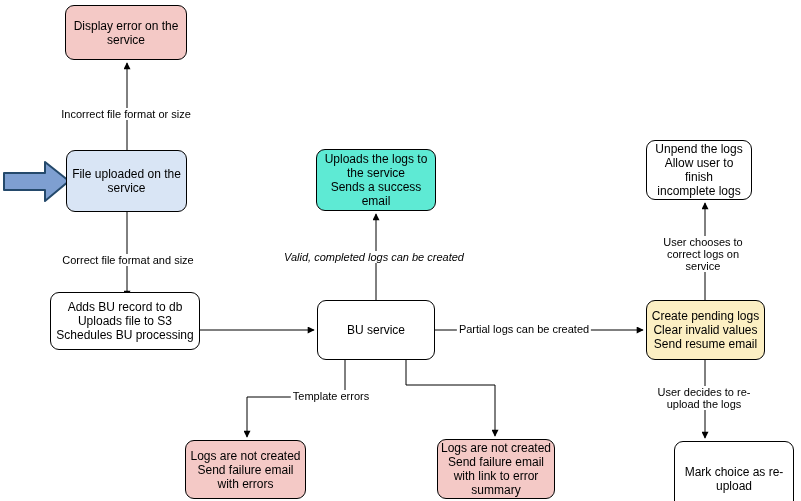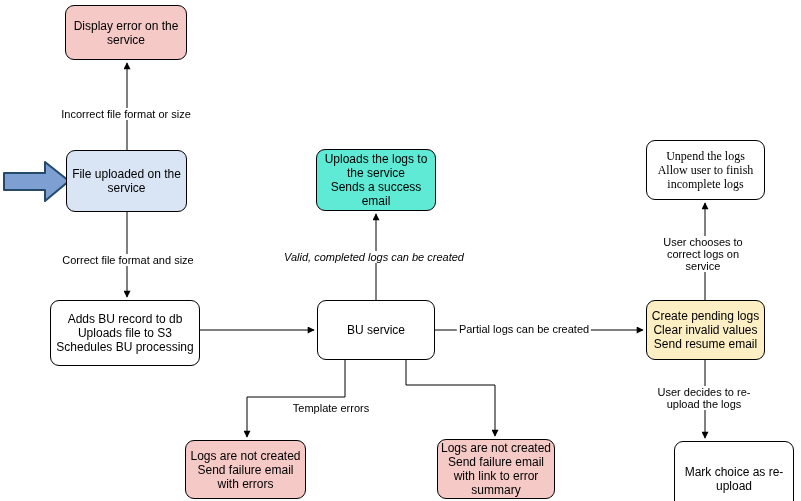--- a/index.html
+++ b/index.html
@@ -23,44 +23,44 @@
     text-align: center;
     font-size: 12px;
     line-height: 14px;
     color: #000000;
     white-space: pre-line;
     padding: 2px;
     background: #ffffff;
   }
   .n-display-error        { left: 65px;  top: 5px;   width: 122px; height: 55px; background: #f4c9c6; }
   .n-file-uploaded        { left: 66px;  top: 150px; width: 121px; height: 62px; background: #d9e5f5; }
-  .n-adds-bu-record       { left: 50px;  top: 300px; width: 150px; height: 66px; }
+  .n-adds-bu-record       { left: 50px;  top: 292px; width: 150px; height: 58px; }
   .n-bu-service           { left: 317px; top: 300px; width: 118px; height: 60px; }
   .n-uploads-logs         { left: 316px; top: 149px; width: 120px; height: 62px; background: #5eead4; }
-  .n-unpend-logs          { left: 646px; top: 140px; width: 119px; height: 60px; font-family: Liberation Serif, serif; }
+  .n-unpend-logs          { left: 646px; top: 140px; width: 106px; height: 60px; }
   .n-create-pending       { left: 646px; top: 300px; width: 119px; height: 60px; background: #fcefc3; }
   .n-mark-choice          { left: 674px; top: 441px; width: 120px; height: 76px; }
   .n-logs-nc-template     { left: 185px; top: 440px; width: 121px; height: 59px; background: #f4c9c6; }
   .n-logs-nc-fields       { left: 437px; top: 439px; width: 118px; height: 60px; background: #f4c9c6; }
   .edge-label {
     position: absolute;
     transform: translate(-50%, -50%);
     background: #ffffff;
     font-size: 11px;
     line-height: 12px;
     color: #000000;
     white-space: pre-line;
     text-align: center;
     padding: 0 2px;
   }
   .l-incorrect  { left: 126px; top: 114px; }
   .l-correct    { left: 128px; top: 260px; }
   .l-valid      { left: 374px; top: 257px; font-style: italic; }
   .l-partial    { left: 524px; top: 329px; }
-  .l-template   { left: 331px; top: 396px; margin-top: 12px; }
+  .l-template   { left: 331px; top: 396px; }
   .l-fields     { left: 452px; top: 398px; }
   .l-chooses    { left: 703px; top: 254px; }
   .l-decides    { left: 704px; top: 398px; }
 </style>
 </head>
 <body>
 
 <div id="canvas">
 
   <svg class="wires" viewBox="0 0 801 501">

